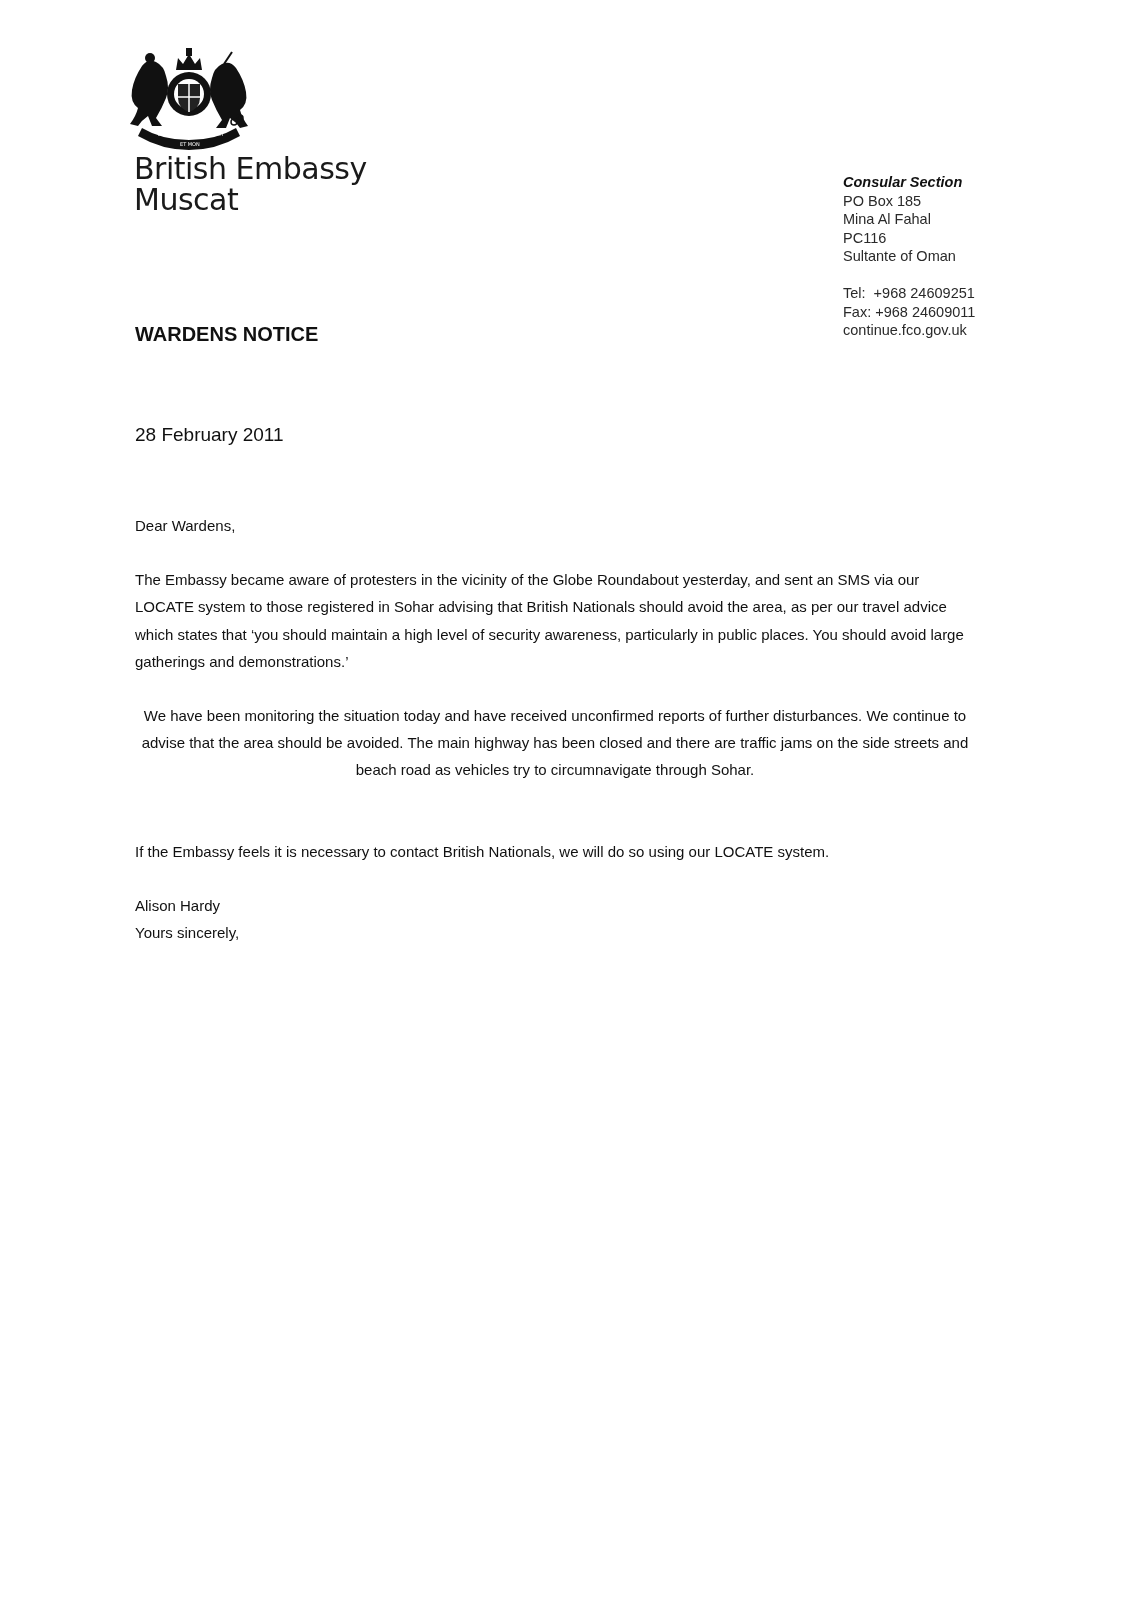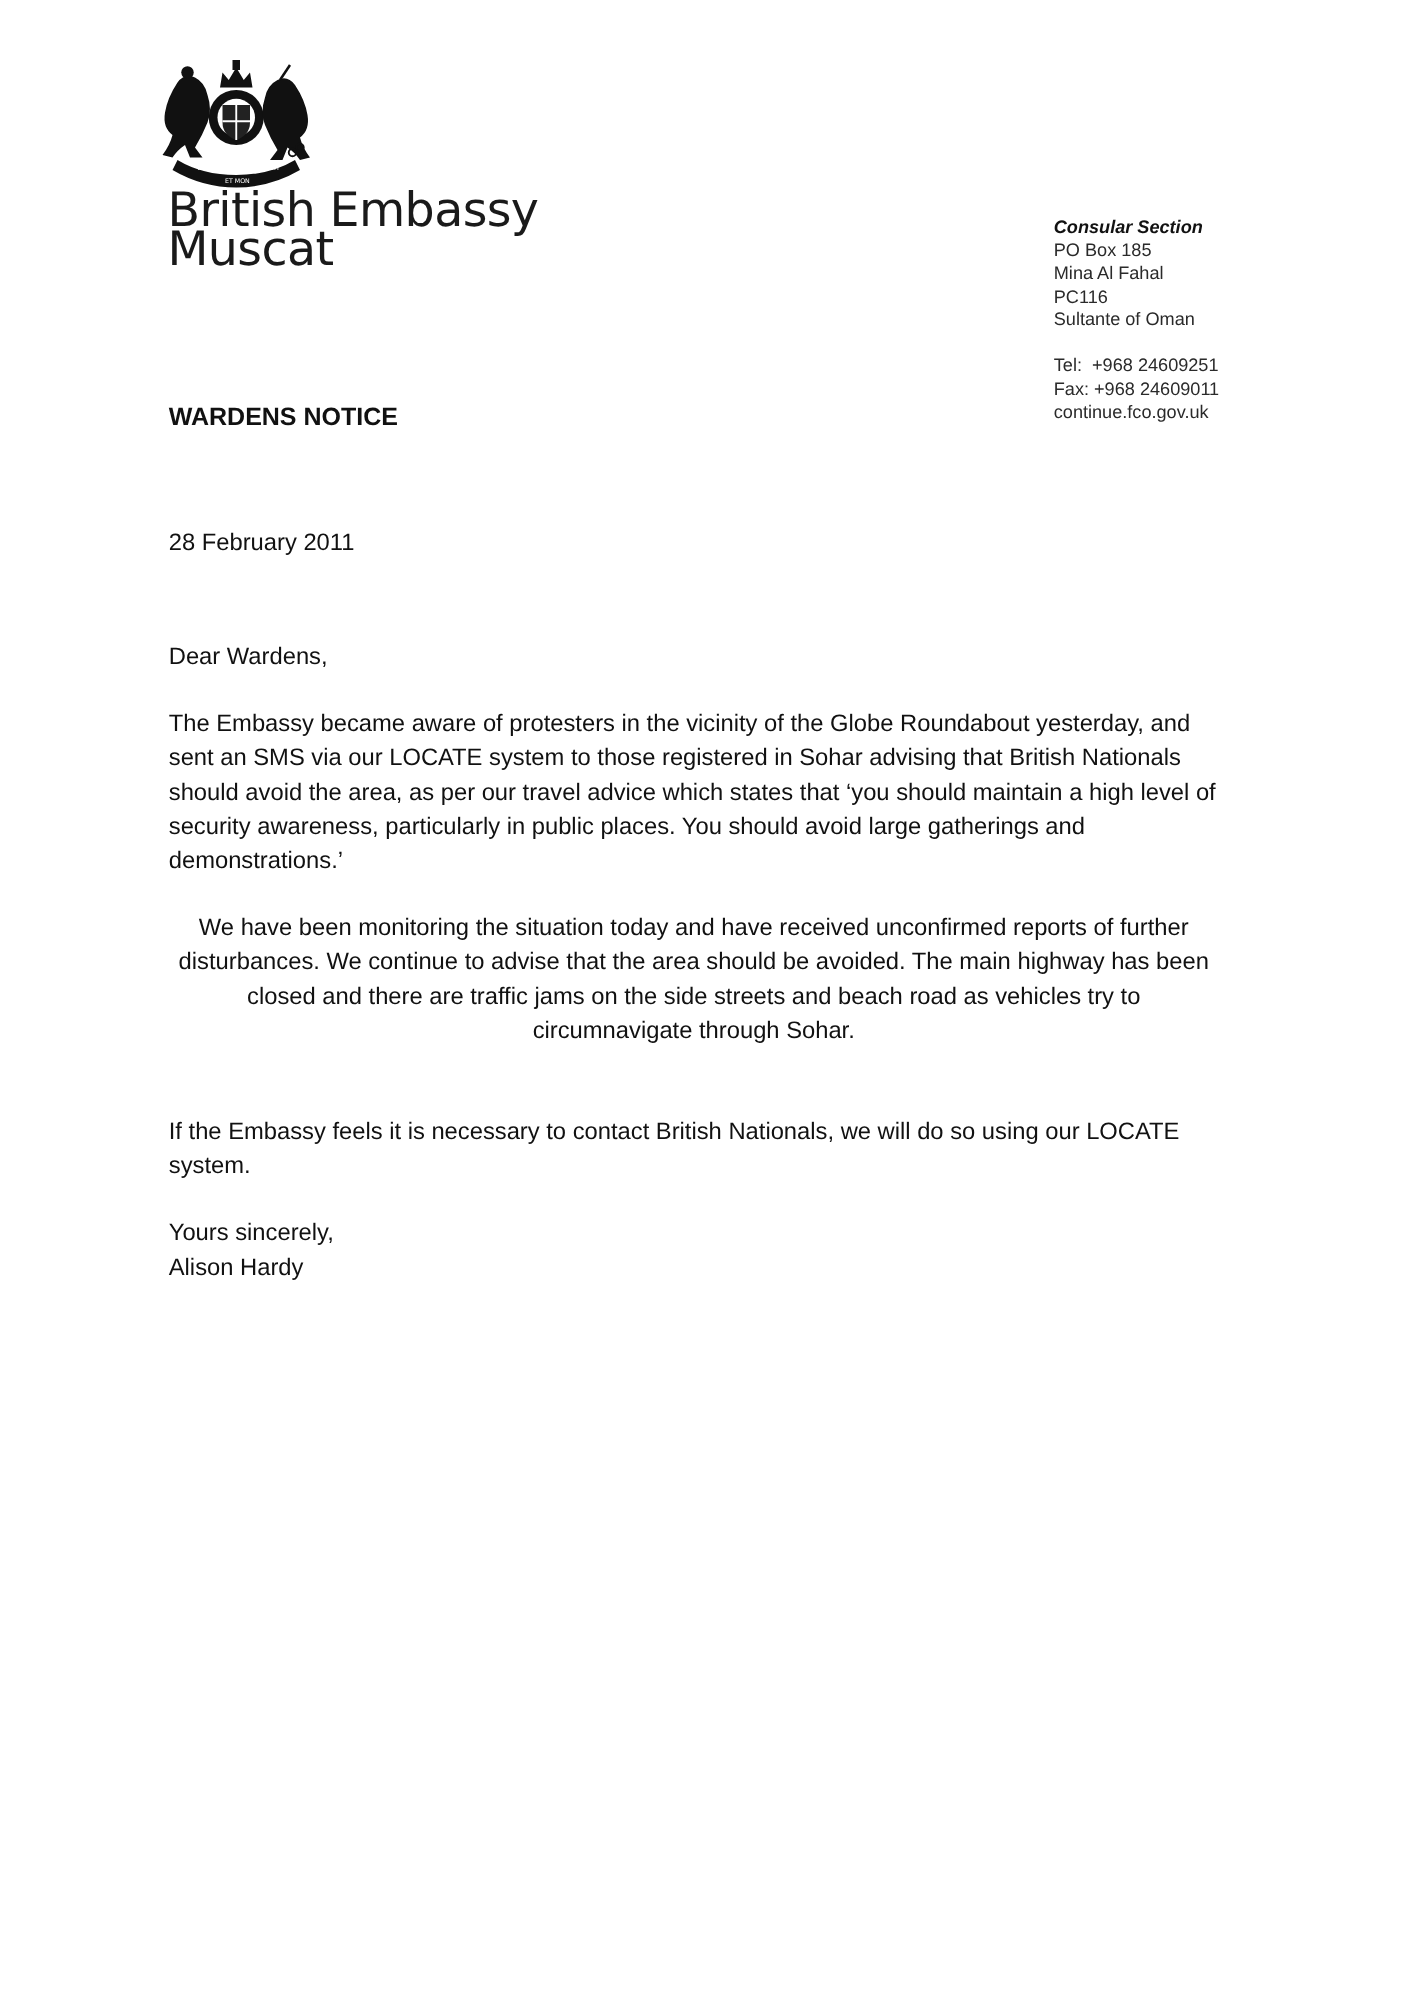--- a/index.html
+++ b/index.html
@@ -1,25 +1,25 @@
 <!DOCTYPE html>
 <html><head>
 <meta charset="utf-8">
 <style>
   html, body { margin: 0; padding: 0; background: #ffffff; }
   body { width: 1131px; height: 1600px; position: relative; overflow: hidden; font-family: "Liberation Sans", sans-serif; color: #111; }
   .crest { position: absolute; left: 128px; top: 48px; width: 122px; height: 104px; }
-  .org-name { position: absolute; left: 134px; top: 153px; font-family: "DejaVu Sans", sans-serif; font-size: 38px; line-height: 31px; color: #1a1a1a; letter-spacing: -0.5px; }
+  .org-name { position: absolute; left: 134px; top: 153px; font-family: "DejaVu Sans", sans-serif; font-size: 30px; line-height: 31px; color: #1a1a1a; letter-spacing: -0.5px; }
   .org-name div { white-space: nowrap; }
   .address { position: absolute; left: 843px; top: 173px; font-size: 14.5px; line-height: 18.6px; color: #2a2a2a; }
   .address .section { font-weight: bold; color: #111; font-style: italic; }
   .address .gap { height: 18px; }
   .title { position: absolute; left: 135px; top: 323px; font-size: 20px; font-weight: bold; color: #111; }
   .date { position: absolute; left: 135px; top: 424px; font-size: 19px; }
-  .body-text { position: absolute; left: 135px; top: 512px; width: 840px; font-size: 19px; line-height: 27.2px; }
+  .body-text { position: absolute; left: 135px; top: 512px; width: 840px; font-size: 15px; line-height: 27.2px; }
   .body-text p { margin: 0; }
   .salutation { margin-bottom: 27px !important; }
   .para1 { margin-bottom: 27px !important; }
   .para2 { margin-bottom: 27px !important; }
   .para3 { margin-bottom: 54px !important; text-align: center; }
   .para4 { margin-bottom: 27px !important; }
 </style>
 </head>
 <body>
 
@@ -66,15 +66,15 @@
 </div>
 
 <div class="title">WARDENS NOTICE</div>
 <div class="date">28 February 2011</div>
 
 <div class="body-text">
   <p class="salutation">Dear Wardens,</p>
   <p class="para2">The Embassy became aware of protesters in the vicinity of  the Globe Roundabout yesterday, and  sent an SMS via our LOCATE system to those registered in Sohar advising that British Nationals should avoid the area, as per our travel advice which states that ‘you should maintain a high level of security awareness, particularly in public places. You should avoid large gatherings and demonstrations.’</p>
   <p class="para3">We have been monitoring the situation today and have received unconfirmed reports of further disturbances. We continue to advise that the area should be avoided. The main highway has been closed and there are traffic jams on the side streets and beach road as vehicles try to circumnavigate through Sohar.</p>
   <p class="para4">If the Embassy feels it is necessary to contact  British Nationals,  we will do so using our LOCATE system.</p>
+  <p>Alison Hardy</p>
   <p>Yours sincerely,</p>
-  <p>Alison Hardy</p>
 </div>
 
 </body></html>

